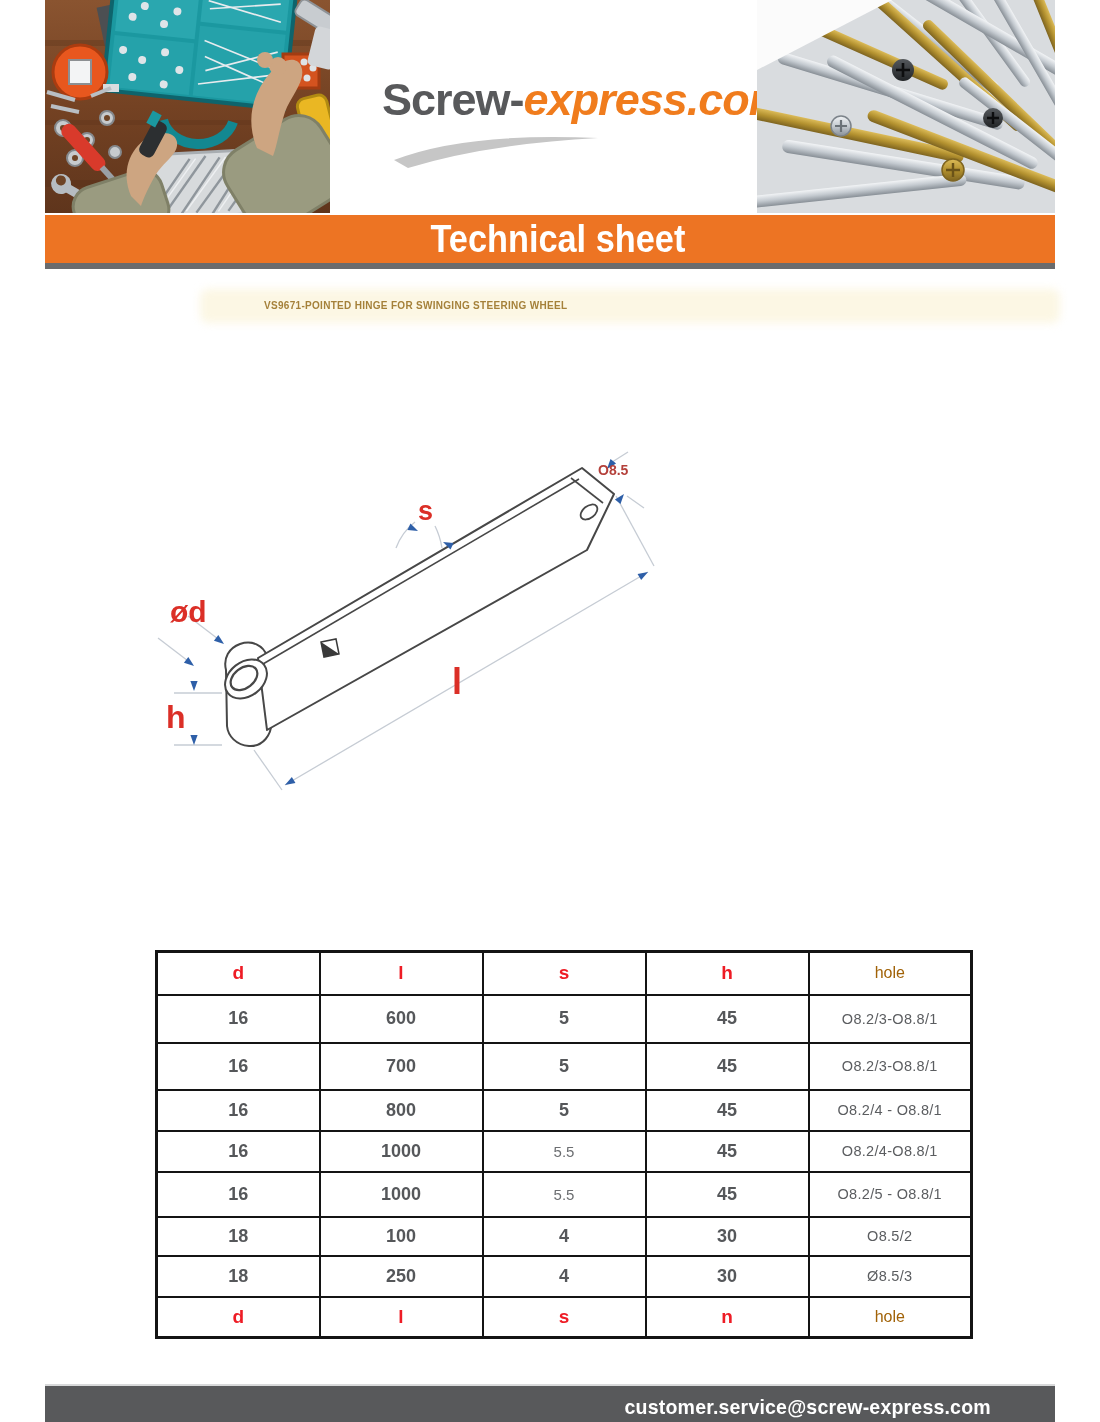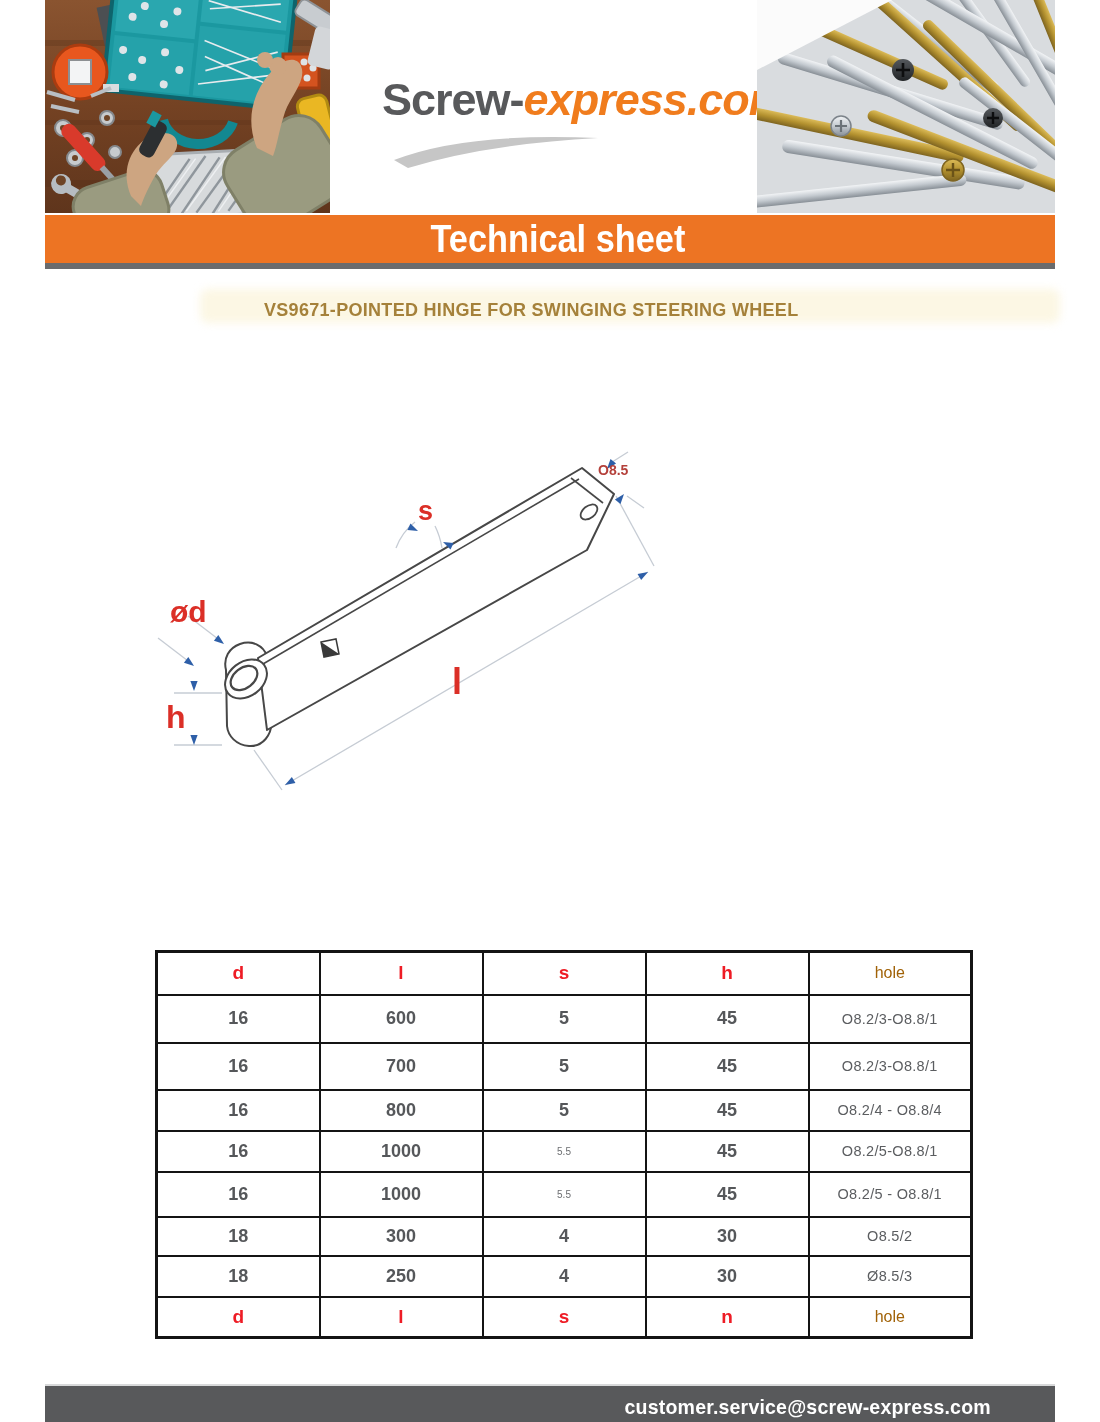--- a/index.html
+++ b/index.html
@@ -20,35 +20,35 @@
   
   .banner { position:absolute; left:45px; top:215px; width:1010px; height:48px; background:#ed7423;
             display:flex; align-items:center; justify-content:center;padding-left:16px; }
   .banner-text { color:#ffffff; font-size:39px; font-weight:bold; letter-spacing:0px;
                  transform:scaleX(0.88); transform-origin:center; }
   .banner-underline { position:absolute; left:45px; top:263px; width:1010px; height:6px; background:#6a6b6d; }
 
   
   .title-highlight { position:absolute; left:200px; top:289px; width:860px; height:34px;
                      background:rgba(250,241,205,0.55); filter:blur(4px); border-radius:8px; }
-  .product-title { position:absolute; left:264px; top:300px; color:#a5813a; font-size:18px;
+  .product-title { position:absolute; left:264px; top:300px; color:#a5813a; font-size:10px;
                    font-weight:600; letter-spacing:0.3px; }
 
   
   .diagram { position:absolute; left:130px; top:430px; width:640px; height:420px; }
 
   
   .spec-table { position:absolute; left:155px; top:950px; width:818px; height:386px;
                 border-collapse:collapse; table-layout:fixed; }
   .spec-table td, .spec-table th { border:2px solid #141414; text-align:center; vertical-align:middle; padding:0; }
   .spec-table { border:3px solid #141414; }
   .hdr       { color:#ee1c25; font-size:19px; font-weight:700; }
   .hdr-light { color:#a16207; font-size:16px; font-weight:400; }
   .v-bold  { color:#55575a; font-size:18px; font-weight:700; }
-  .v-small { color:#6c6e71; font-size:10px; font-weight:400; }
+  .v-small { color:#6c6e71; font-size:15px; font-weight:400; }
   .v-hole  { color:#5b5d60; font-size:14.5px; font-weight:400; letter-spacing:0.3px;border-radius:11px; }
 
   
   .footer-bar { position:absolute; left:45px; top:1384px; width:1010px; height:44px; background:#58595b;
                 border-top:2px solid #d8d9da; display:flex; align-items:center; justify-content:flex-end;
                 padding-right:64px; }
   .footer-email { color:#ffffff; font-size:21px; font-weight:bold; transform:scaleX(0.93);
                   transform-origin:right center; letter-spacing:0.2px; }
 </style>
 </head>
@@ -346,39 +346,39 @@
           <td class="v-bold">700</td>
           <td class="v-bold">5</td>
           <td class="v-bold">45</td>
           <td class="v-hole">O8.2/3-O8.8/1</td>
         </tr>
         <tr style="height: 41px;">
           <td class="v-bold">16</td>
           <td class="v-bold">800</td>
           <td class="v-bold">5</td>
           <td class="v-bold">45</td>
-          <td class="v-hole">O8.2/4 - O8.8/4</td>
+          <td class="v-hole">O8.2/4 - O8.8/1</td>
         </tr>
         <tr style="height: 41px;">
           <td class="v-bold">16</td>
           <td class="v-bold">1000</td>
           <td class="v-small">5.5</td>
           <td class="v-bold">45</td>
-          <td class="v-hole">O8.2/5-O8.8/1</td>
+          <td class="v-hole">O8.2/4-O8.8/1</td>
         </tr>
         <tr style="height: 45px;">
           <td class="v-bold">16</td>
           <td class="v-bold">1000</td>
           <td class="v-small">5.5</td>
           <td class="v-bold">45</td>
           <td class="v-hole">O8.2/5 - O8.8/1</td>
         </tr>
         <tr style="height: 39px;">
           <td class="v-bold">18</td>
-          <td class="v-bold">300</td>
+          <td class="v-bold">100</td>
           <td class="v-bold">4</td>
           <td class="v-bold">30</td>
           <td class="v-hole">O8.5/2</td>
         </tr>
         <tr style="height: 41px;">
           <td class="v-bold">18</td>
           <td class="v-bold">250</td>
           <td class="v-bold">4</td>
           <td class="v-bold">30</td>
           <td class="v-hole">Ø8.5/3</td>

